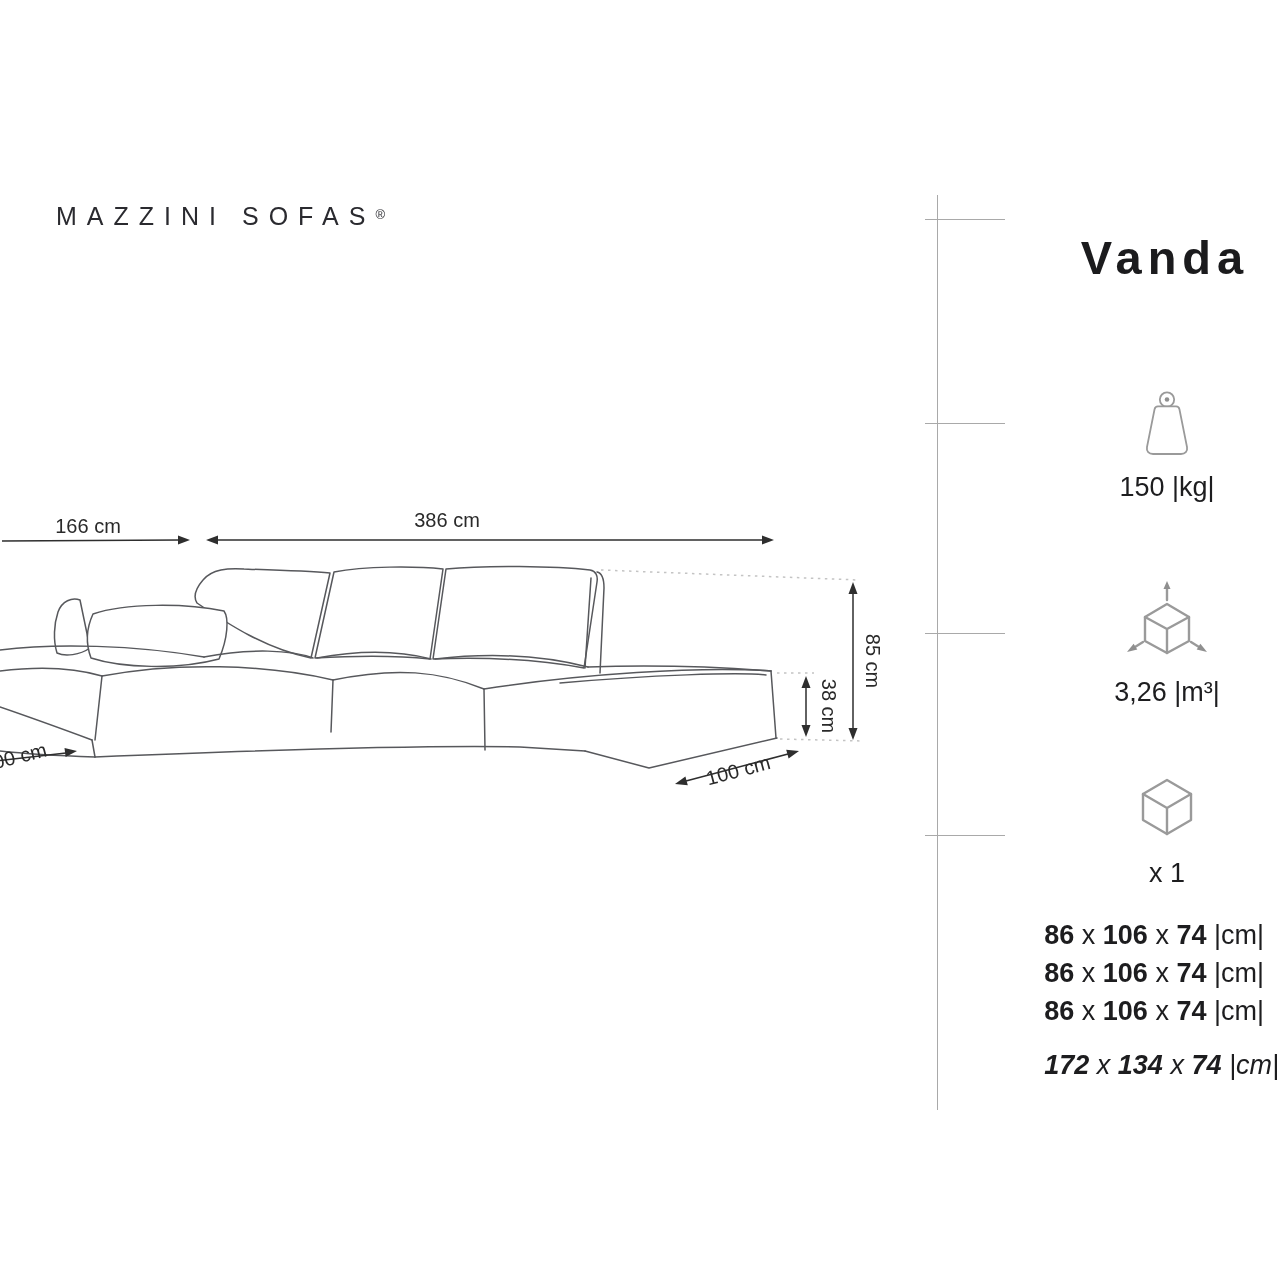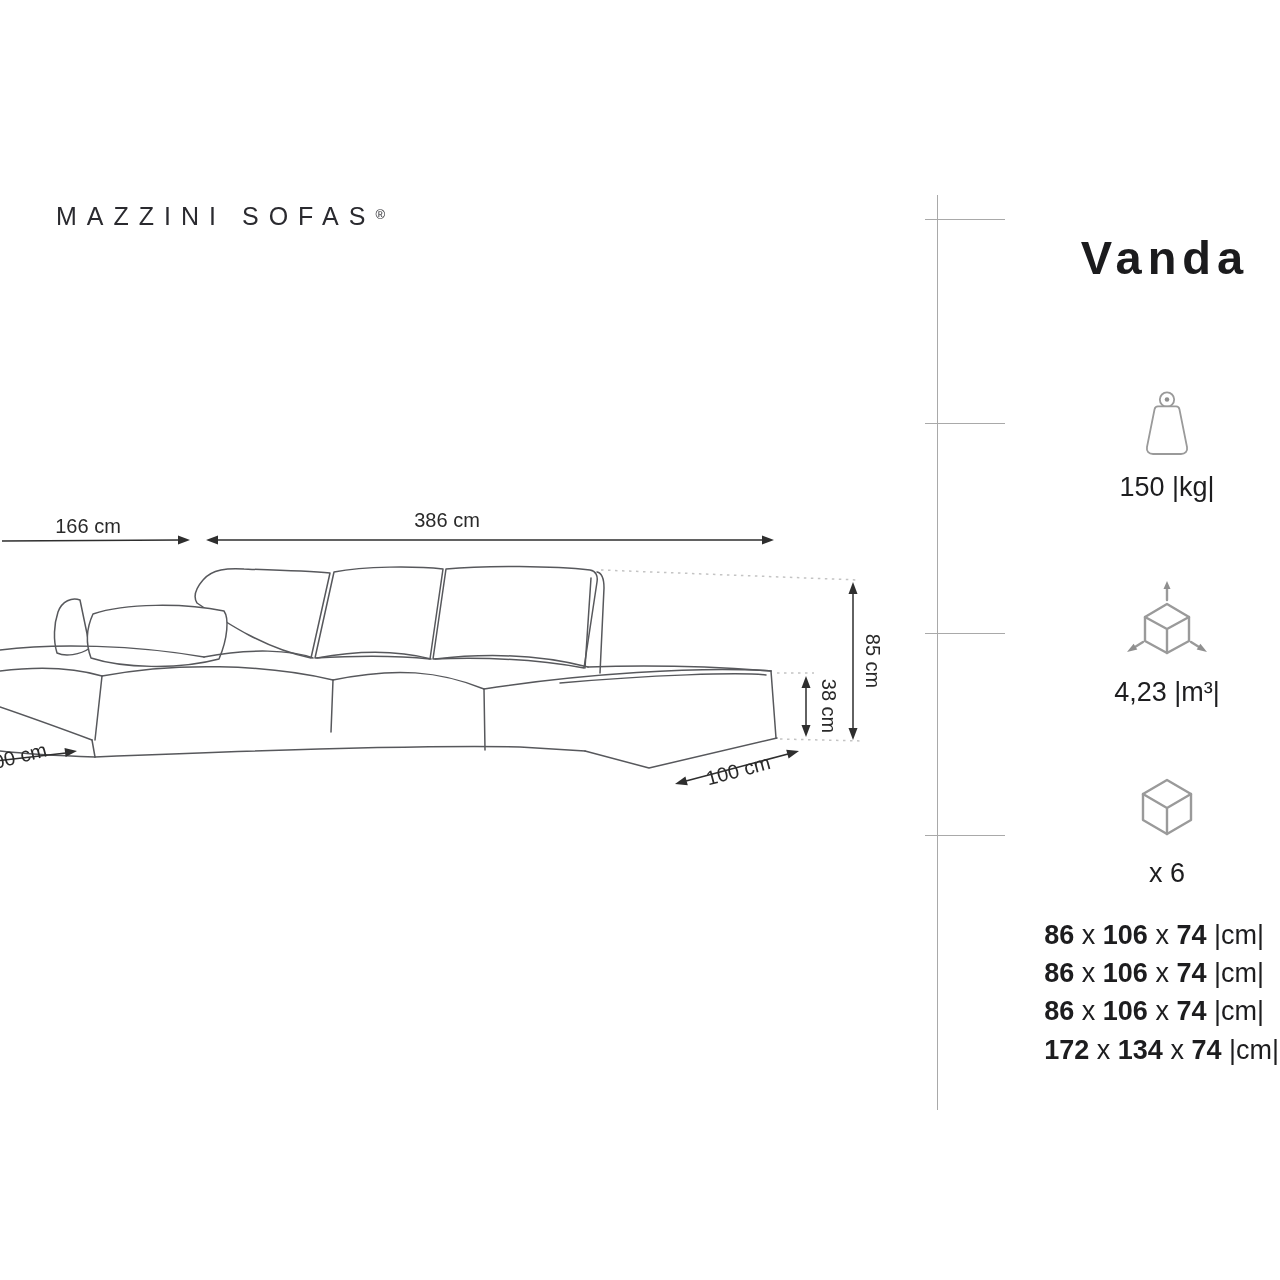--- a/index.html
+++ b/index.html
@@ -25,21 +25,21 @@
   .spec-col{position:absolute;left:1047px;top:0;width:240px;}
   .spec-icon{position:absolute;left:0;width:240px;text-align:center;}
   .spec-text{position:absolute;left:0;width:240px;text-align:center;font-size:27px;font-weight:400;white-space:nowrap;}
   .spec-text b{font-weight:400;}
   .dim-list{
     position:absolute;right:1px;top:916px;text-align:left;font-size:27px;
     line-height:38px;white-space:nowrap;
   }
   .dim-row b{font-weight:700;}
   .dim-row span{font-weight:400;}
-  .dim-row.last{margin-top:1px;}
+  .dim-row.last{margin-top:16px;font-style:italic;}
   
   .sofa-svg{position:absolute;left:0;top:500px;}
   .sketch{stroke:#57585c;stroke-width:1.5;fill:none;stroke-linecap:round;stroke-linejoin:round;}
   .sketchf{stroke:#57585c;stroke-width:1.5;fill:#ffffff;stroke-linecap:round;stroke-linejoin:round;}
   .dim{stroke:#2e2e2e;stroke-width:1.5;fill:none;}
   .dimhead{fill:#2e2e2e;stroke:none;}
   .dash{stroke:#c4c4c4;stroke-width:1.5;fill:none;stroke-dasharray:2.5 4.5;}
   .dimtext{font-family:"Liberation Sans",sans-serif;font-size:20px;fill:#2a2a2a;font-weight:400;}
   .icon-stroke{stroke:#9a9a9a;fill:none;stroke-width:2.4;stroke-linecap:round;stroke-linejoin:round;}
   .icon-strokef{stroke:#9a9a9a;fill:#ffffff;stroke-width:2.4;stroke-linecap:round;stroke-linejoin:round;}
@@ -164,27 +164,27 @@
     <svg class="spec-icon" style="top:578px" width="240" height="80" viewBox="-120 -50 240 80">
       <path class="icon-stroke" d="M0,-24 L-22,-11 L-22,13 L0,25 L22,13 L22,-11 Z"></path>
       <path class="icon-stroke" d="M-22,-11 L0,1 L22,-11 M0,1 L0,25"></path>
       <line class="icon-stroke" x1="0" y1="-28" x2="0" y2="-41"></line>
       <polygon class="icon-fill" points="0,-47 -3.5,-39 3.5,-39"></polygon>
       <line class="icon-stroke" x1="-24" y1="14" x2="-32" y2="19"></line>
       <polygon class="icon-fill" points="-40,24 -33.4,15.7 -29.7,21.6"></polygon>
       <line class="icon-stroke" x1="24" y1="14" x2="32" y2="19"></line>
       <polygon class="icon-fill" points="40,24 33.4,15.7 29.7,21.6"></polygon>
     </svg>
-    <div class="spec-text" style="top:677px"><b>4,23</b>&nbsp;<span>|m³|</span></div>
+    <div class="spec-text" style="top:677px"><b>3,26</b>&nbsp;<span>|m³|</span></div>
 
     <svg class="spec-icon" style="top:775px" width="240" height="62" viewBox="-120 -31 240 62">
       <path class="icon-stroke" d="M0,-26 L-24,-12 L-24,14 L0,28 L24,14 L24,-12 Z"></path>
       <path class="icon-stroke" d="M-24,-12 L0,2 L24,-12 M0,2 L0,28"></path>
     </svg>
-    <div class="spec-text" style="top:858px"><b>x 6</b></div>
+    <div class="spec-text" style="top:858px"><b>x 1</b></div>
   </div>
 
   <div class="dim-list">
     <div class="dim-row"><b>86</b> <span>x</span> <b>106</b> <span>x</span> <b>74</b> <span>|cm|</span></div>
     <div class="dim-row"><b>86</b> <span>x</span> <b>106</b> <span>x</span> <b>74</b> <span>|cm|</span></div>
     <div class="dim-row"><b>86</b> <span>x</span> <b>106</b> <span>x</span> <b>74</b> <span>|cm|</span></div>
     <div class="dim-row last"><b>172</b> <span>x</span> <b>134</b> <span>x</span> <b>74</b> <span>|cm|</span></div>
   </div>
 
 </div>

